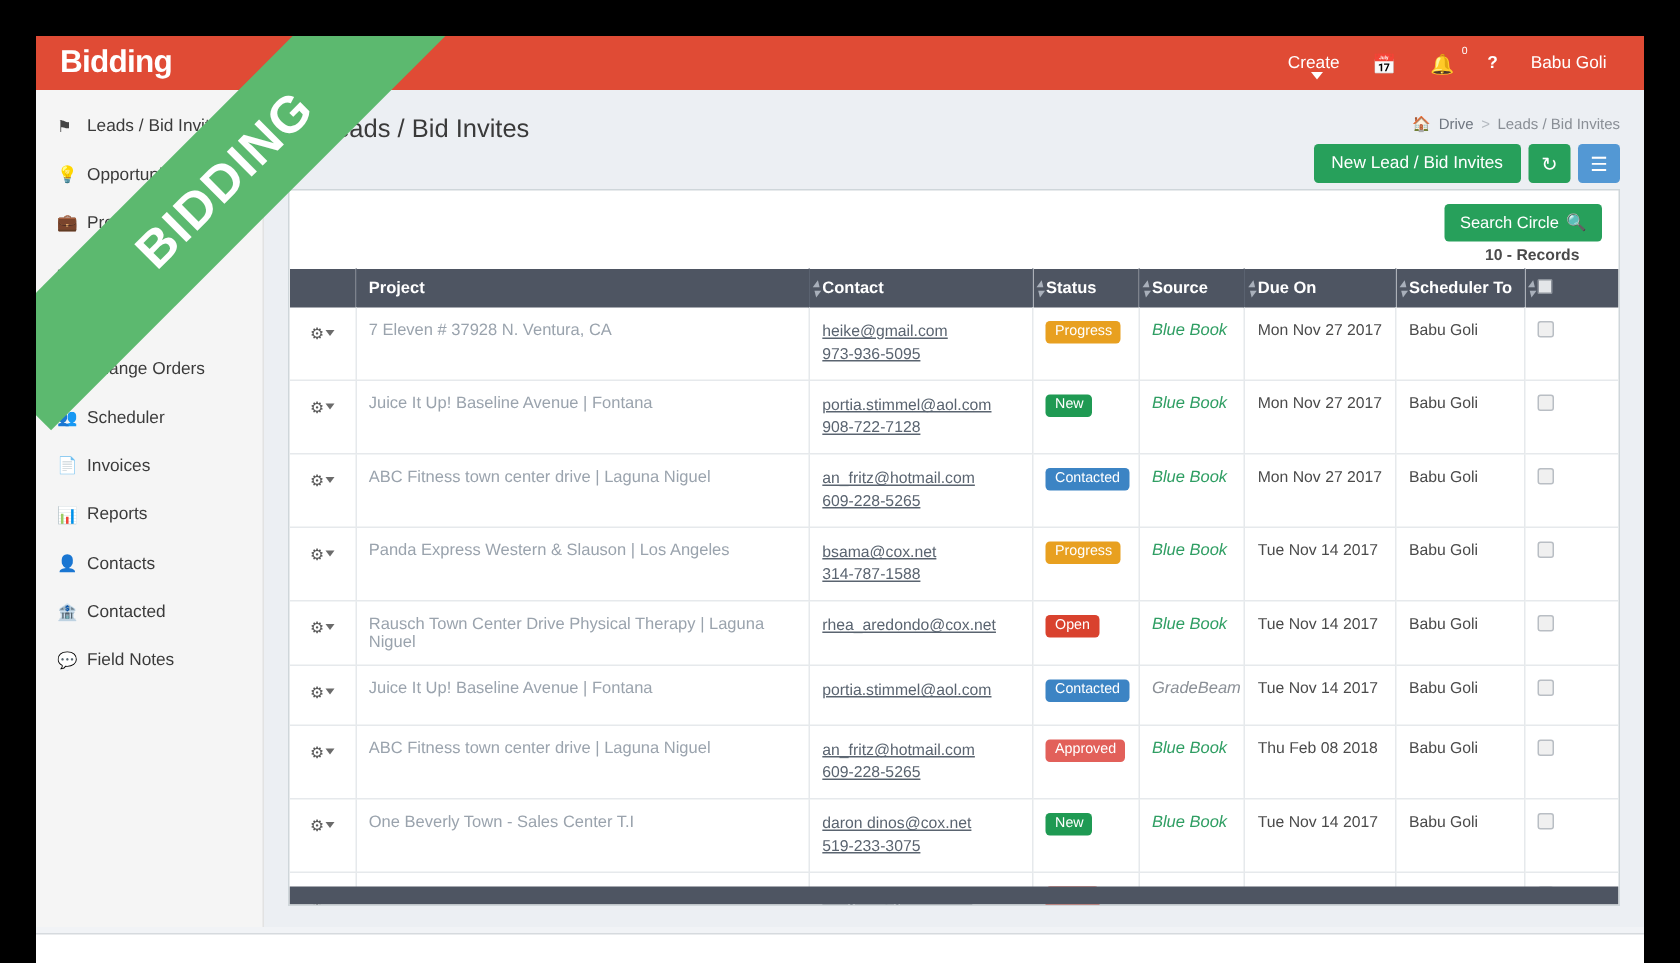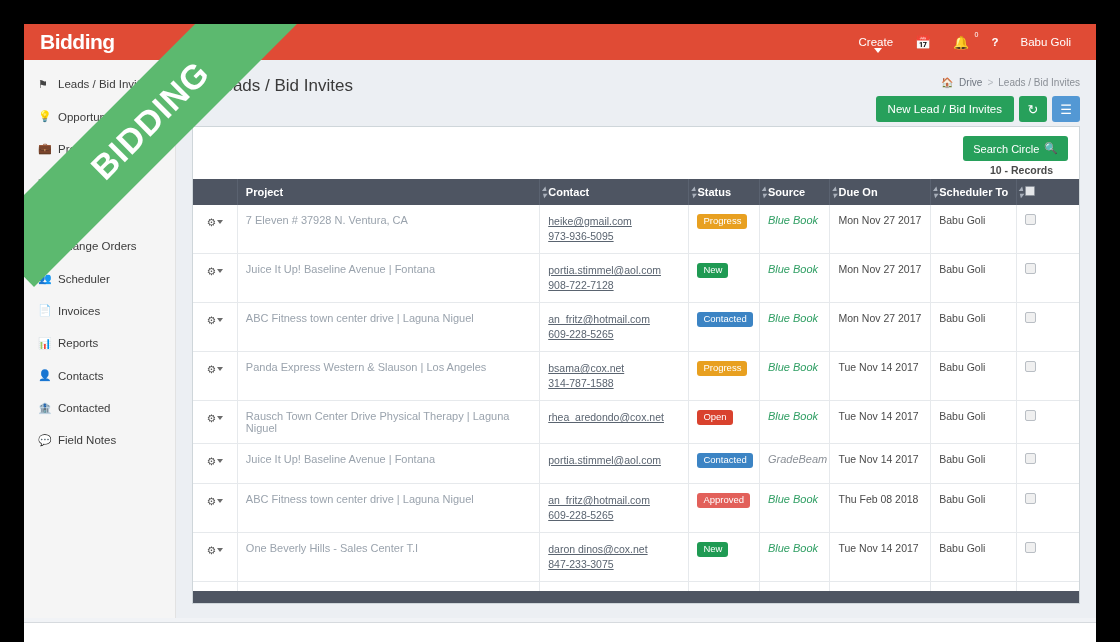--- a/index.html
+++ b/index.html
@@ -476,24 +476,24 @@
                 <a class="tel-link">609-228-5265</a>
               </td>
               <td class="c-stat"><span class="badge" style="background: rgb(226, 96, 90);">Approved</span></td>
               <td class="c-src"><span class="src src-bluebook">Blue Book</span></td>
               <td class="c-due"><span class="due">Thu Feb 08 2018</span></td>
               <td class="c-asg"><span class="asg">Babu Goli</span></td>
               <td class="c-chk"><span class="chk"></span></td>
             </tr>
             <tr>
               <td class="c-gear gear-cell"><span>⚙</span><i class="gear-caret"></i></td>
-              <td class="c-proj"><a class="proj-link">One Beverly Hills - Sales Center T.I</a></td>
+              <td class="c-proj"><a class="proj-link">One Beverly Town - Sales Center T.I</a></td>
               <td class="c-cont">
                 <a class="mail-link">daron dinos@cox.net</a>
-                <a class="tel-link">847-233-3075</a>
+                <a class="tel-link">519-233-3075</a>
               </td>
               <td class="c-stat"><span class="badge" style="background: rgb(31, 154, 83);">New</span></td>
               <td class="c-src"><span class="src src-bluebook">Blue Book</span></td>
               <td class="c-due"><span class="due">Tue Nov 14 2017</span></td>
               <td class="c-asg"><span class="asg">Babu Goli</span></td>
               <td class="c-chk"><span class="chk"></span></td>
             </tr>
             <tr>
               <td class="c-gear gear-cell"><span>⚙</span><i class="gear-caret"></i></td>
               <td class="c-proj"><a class="proj-link">Circle k north peach (ground up) | fresno</a></td>

